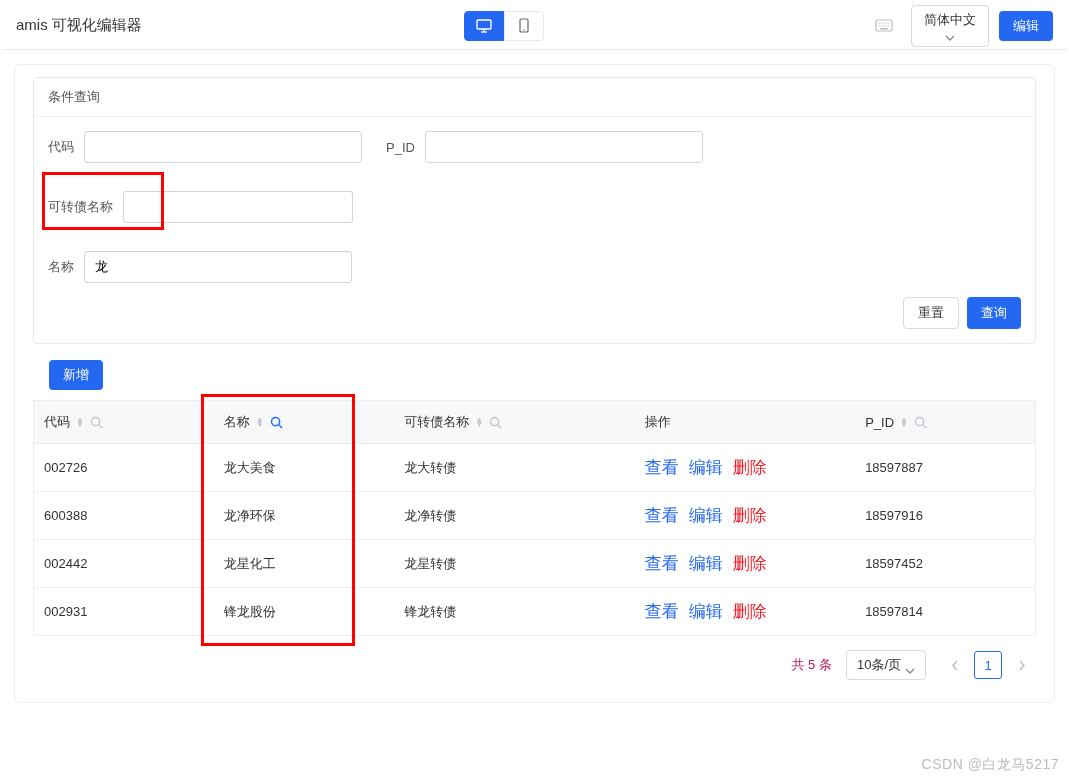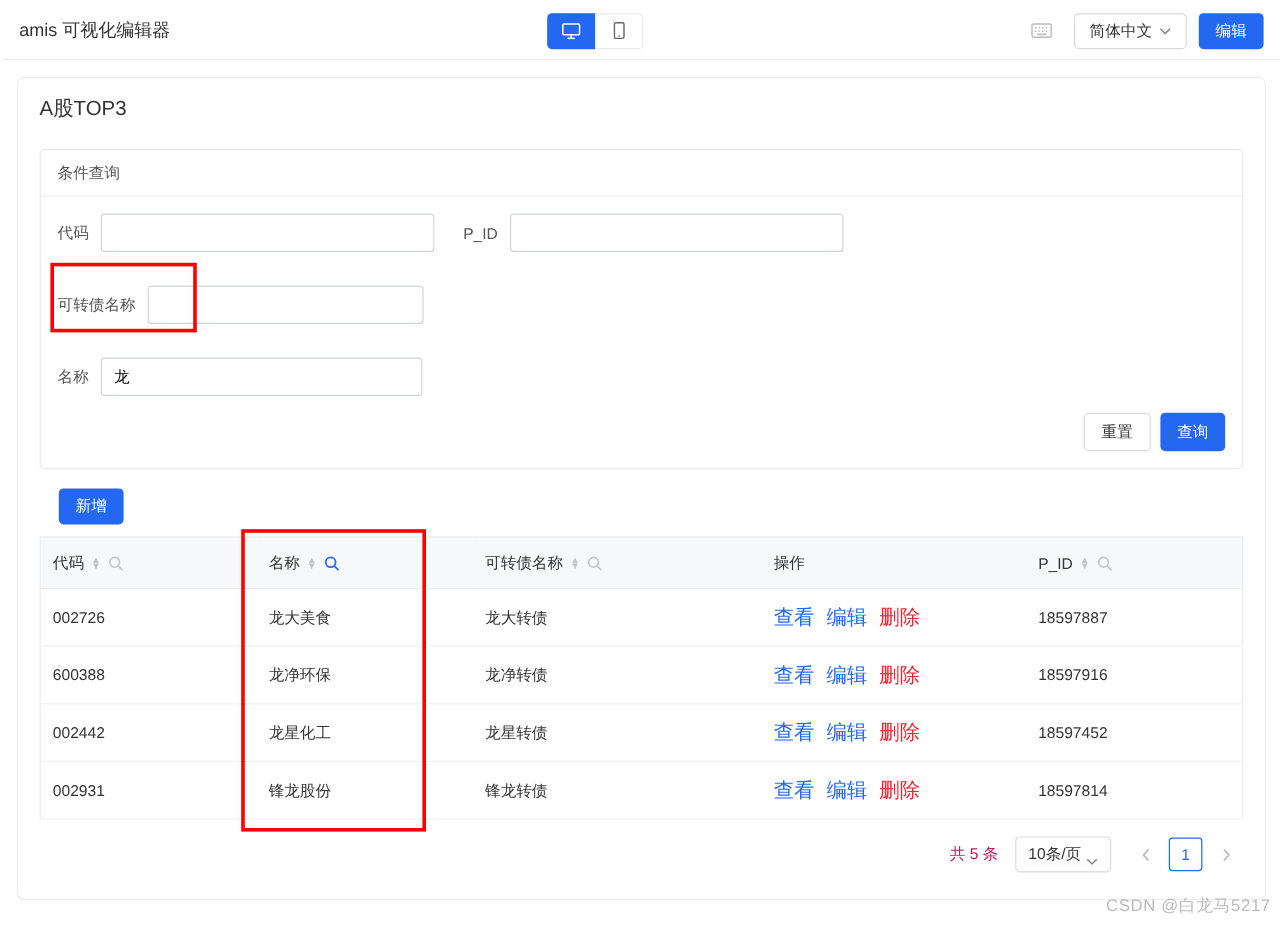--- a/index.html
+++ b/index.html
@@ -7,21 +7,21 @@
     
     .topbar { display: flex; align-items: center; padding: 8px 14px; border-bottom: 1px solid #e8e9eb; background: #fff; height: 48px; border-radius: 6px 6px 0 0; margin: 2px 2px 0; }
     .topbar-title { font-size: 15px; color: #333; }
     .topbar-center { flex: 1; display: flex; justify-content: center; gap: 0; }
     .device-btn { width: 40px; height: 30px; display: flex; align-items: center; justify-content: center; border: 1px solid #e8e9eb; background: #fff; cursor: pointer; color: #666; }
     .device-btn.active { background: #2468f2; color: #fff; border-color: #2468f2; }
     .device-btn:first-child { border-radius: 4px 0 0 4px; }
     .device-btn:last-child { border-radius: 0 4px 4px 0; }
     .topbar-right { display: flex; align-items: center; gap: 10px; }
     .kbd-icon { color: #aaa; padding: 4px 8px; }
-    .lang-select { display: flex; align-items: center; gap: 6px; padding: 5px 12px; border: 1px solid #d9d9d9; border-radius: 4px; background: #fff; cursor: pointer; font-size: 13px; }
+    .lang-select { display: flex; align-items: center; gap: 6px; padding: 5px 12px; border: 1px solid #d9d9d9; border-radius: 4px; background: #fff; cursor: pointer; font-size: 13px; flex-direction: column; }
     .btn-primary { background: #2468f2; color: #fff; border: none; padding: 6px 14px; border-radius: 4px; cursor: pointer; font-size: 13px; }
     
     .main-wrap { padding: 14px; }
     .panel { border: 1px solid #ebecf0; border-radius: 6px; background: #fff; }
     .panel-header { padding: 14px 18px 10px; font-size: 17px; color: #333; }
     .panel-body { padding: 12px 18px 18px; }
     
     .filter-box { border: 1px solid #e8e9eb; border-radius: 4px; background: #fff; }
     .filter-title { padding: 10px 14px; font-size: 13px; color: #555; border-bottom: 1px solid #f0f0f0; }
     .filter-row { display: flex; flex-wrap: wrap; gap: 28px 24px; padding: 14px; align-items: center; }
@@ -54,21 +54,21 @@
     
     .table-footer { display: flex; justify-content: flex-end; align-items: center; gap: 14px; padding: 14px 0 4px; }
     .total-text { color: #be185d; font-size: 13px; }
     .page-size { display: flex; align-items: flex-end; gap: 4px; padding: 5px 10px; border: 1px solid #d9d9d9; border-radius: 4px; cursor: pointer; font-size: 13px; background: #fff; }
     .pager { display: flex; align-items: center; gap: 6px; }
     .pager-btn { width: 28px; height: 28px; display: flex; align-items: center; justify-content: center; border: 1px solid transparent; border-radius: 3px; cursor: pointer; color: #bbb; background: transparent; }
     .pager-num { width: 28px; height: 28px; display: flex; align-items: center; justify-content: center; border: 1px solid #2468f2; border-radius: 3px; color: #2468f2; font-size: 13px; cursor: pointer; background: #fff; }
     
     svg { display: block; }
     
-    .watermark { position: fixed; right: 10px; bottom: 14px; font-size: 14px; color: rgba(120,120,120,0.5); pointer-events: none; letter-spacing: 0.5px; }
+    .watermark { position: fixed; right: 10px; bottom: 4px; font-size: 14px; color: rgba(120,120,120,0.5); pointer-events: none; letter-spacing: 0.5px; }
   </style>
 </head>
 <body>
 
 <div class="topbar">
   <div class="topbar-title">amis 可视化编辑器</div>
   <div class="topbar-center">
     <button class="device-btn active">
       <svg width="16" height="14" viewBox="0 0 16 14" fill="none">
           <rect x="1" y="1" width="14" height="9" rx="1" stroke="currentColor" stroke-width="1.3"></rect>
@@ -103,21 +103,20 @@
       <svg width="10" height="6" viewBox="0 0 10 6">
           <path d="M1 1 L5 5 L9 1" stroke="#888" stroke-width="1.3" fill="none"></path>
         </svg>
     </div>
     <button class="btn-primary">编辑</button>
   </div>
 </div>
 
 <div class="main-wrap">
   <div class="panel">
-    <div class="panel-header">A股TOP3</div>
     <div class="panel-body content-area">
 
       <div class="filter-box" style="position:relative;">
         <div class="filter-title">条件查询</div>
         <div class="filter-row">
           <div class="filter-item">
             <span class="filter-label">代码</span>
             <input class="filter-input w-lg" value="" style="">
           </div>
           <div class="filter-item">

